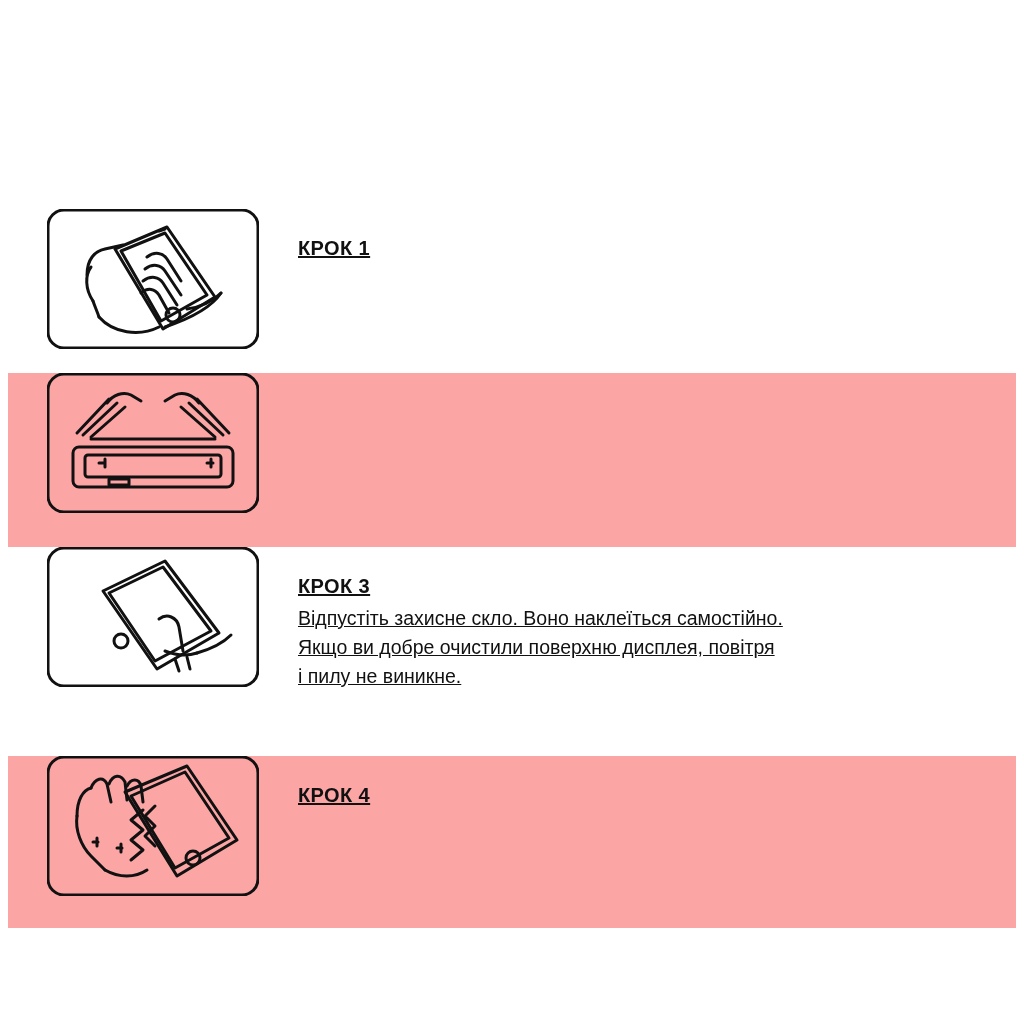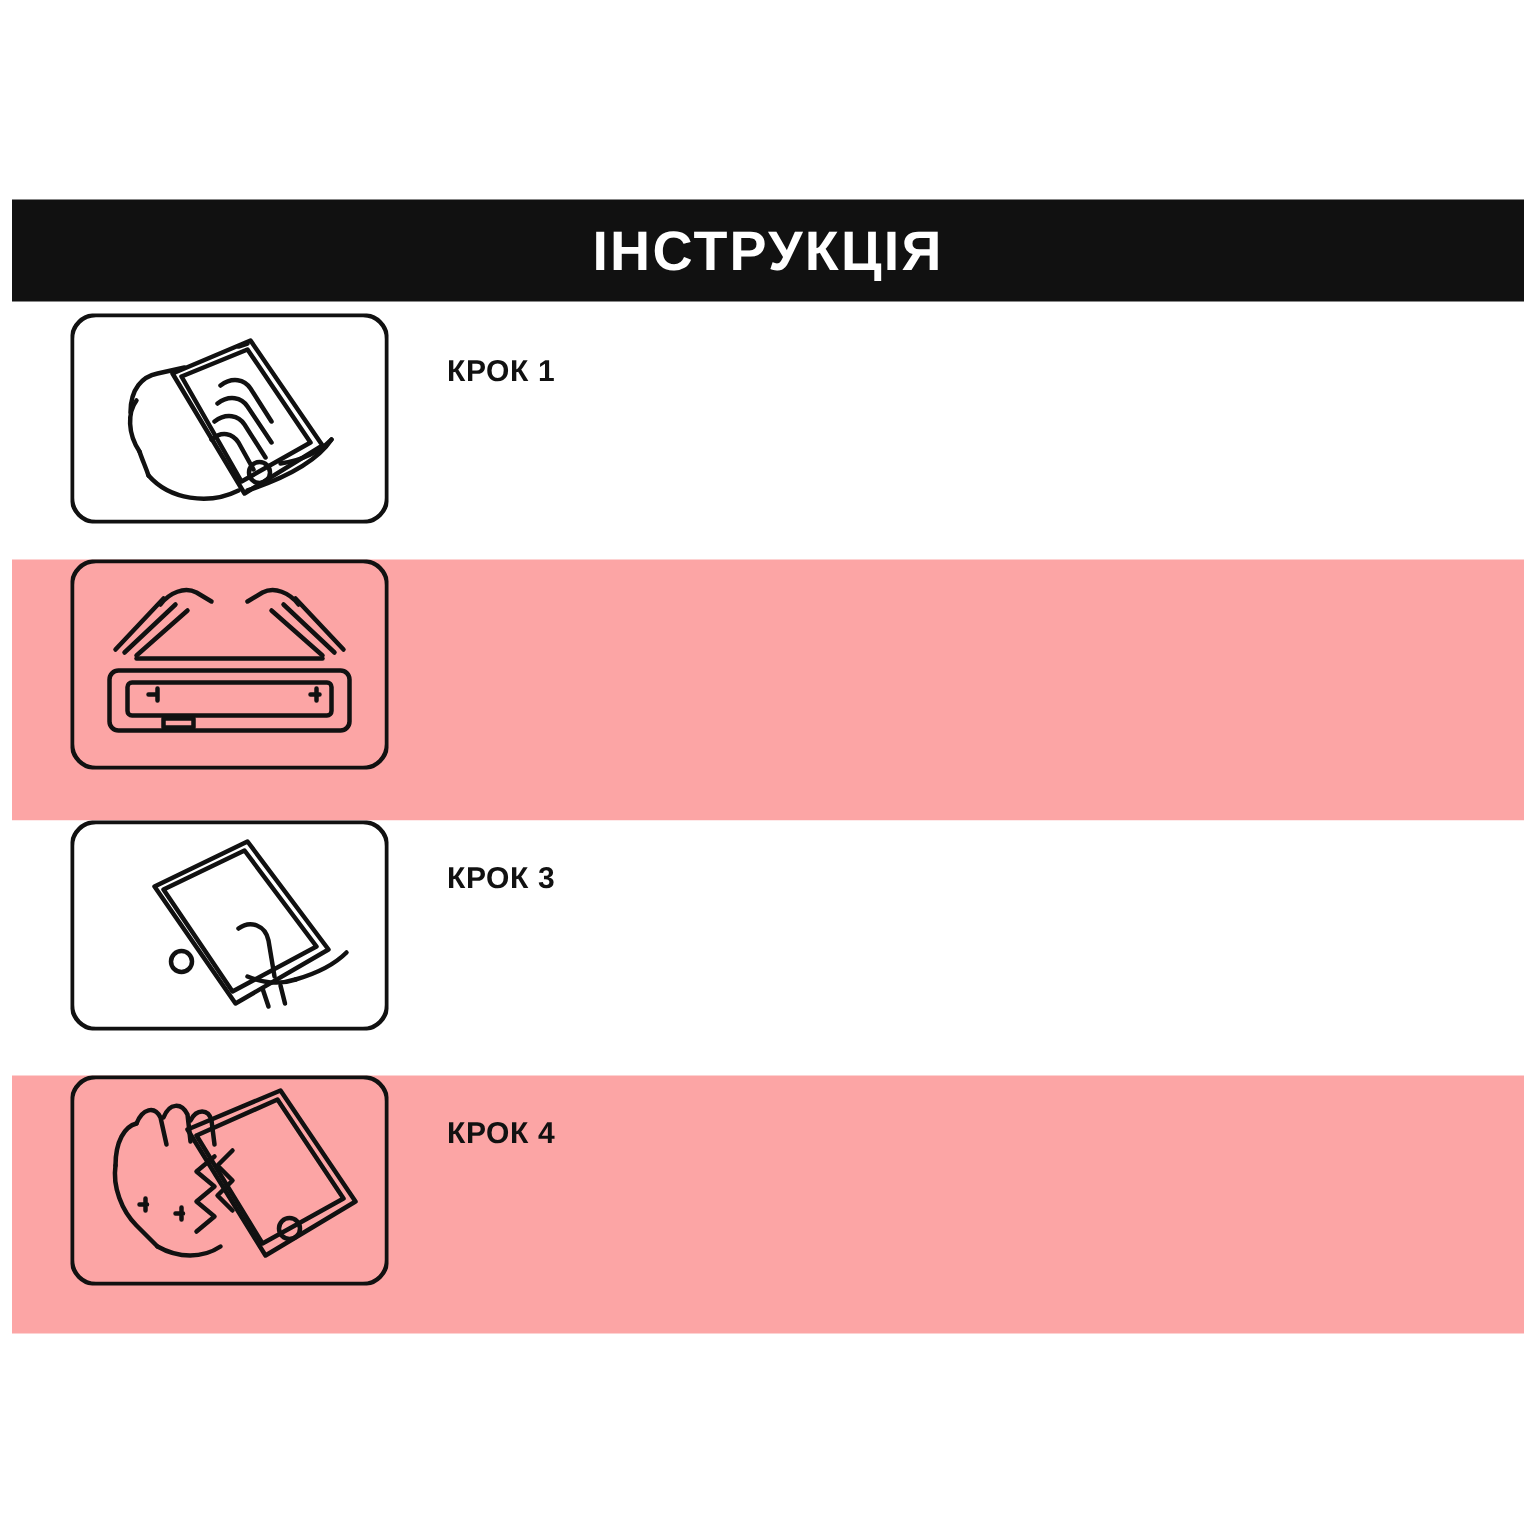--- a/index.html
+++ b/index.html
@@ -58,36 +58,37 @@
     align-items: flex-start;
     box-sizing: border-box;
     padding: 0;
     background: #ffffff;
   }
   .step.alt {
     background: #fca5a5;
   }
   .step-1 { height: 164px; }
   .step-2 { height: 174px; }
-  .step-3 { height: 170px; justify-content: center; }
+  .step-3 { height: 209px; justify-content: center; }
   .step-4 { height: 172px; }
 
   .thumb {
     width: 290px;
     display: flex;
     align-items: center;
     justify-content: center;
     flex: 0 0 290px;
   }
   .thumb svg { display: block; }
 
   .text-col {
     flex: 1 1 auto;
     padding-top: 28px;
     padding-right: 40px;
+    text-decoration: underline;
   }
   .step-1 .text-col { padding-top: 28px; }
   .step-2 .text-col { padding-top: 200px; }
 
   .step-label {
     font-size: 20px;
     font-weight: bold;
     letter-spacing: 0.4px;
     margin: 0 0 6px 0;
     color: #111111;
@@ -99,23 +100,20 @@
     margin: 0;
     white-space: pre-line;
     font-weight: 500;
   }
 </style>
 </head>
 <body>
 
 <div class="sheet">
 
-  <div class="banner">
-    <div class="banner-title">ІНСТРУКЦІЯ</div>
-  </div>
 
   <div class="steps">
 
     <div class="step step-1">
       <div class="thumb">
         <svg width="212" height="140" viewBox="0 0 212 140">
           <rect x="1" y="1" width="210" height="138" rx="16" fill="none" stroke="#111" stroke-width="3"></rect>
           <g fill="none" stroke="#111" stroke-width="3" stroke-linecap="round" stroke-linejoin="round">
             <path d="M68 40 L120 18 L168 88 L116 120 Z"></path>
             <path d="M74 42 L118 24 L160 86 L114 112 Z"></path>
@@ -175,20 +173,23 @@
             <circle cx="74" cy="94" r="7"></circle>
             <path d="M112 72 c8 -6 18 -2 20 8 l4 24"></path>
             <path d="M118 104 c10 4 20 6 32 2"></path>
             <path d="M150 106 c14 -4 26 -10 34 -18"></path>
             <path d="M128 112 l4 12 M140 110 l3 12"></path>
           </g>
         </svg>
       </div>
       <div class="text-col">
         <div class="step-label">КРОК 3</div>
+        <p class="step-body">Відпустіть захисне скло. Воно наклеїться самостійно.
+Якщо ви добре очистили поверхню дисплея, повітря
+і пилу не виникне.</p>
       </div>
     </div>
 
     <div class="step step-4 alt">
       <div class="thumb">
         <svg width="212" height="140" viewBox="0 0 212 140">
           <rect x="1" y="1" width="210" height="138" rx="16" fill="none" stroke="#111" stroke-width="3"></rect>
           <g fill="none" stroke="#111" stroke-width="3" stroke-linecap="round" stroke-linejoin="round">
             <path d="M78 36 L140 10 L190 84 L130 120 Z"></path>
             <path d="M84 40 L138 16 L182 82 L128 112 Z"></path>

